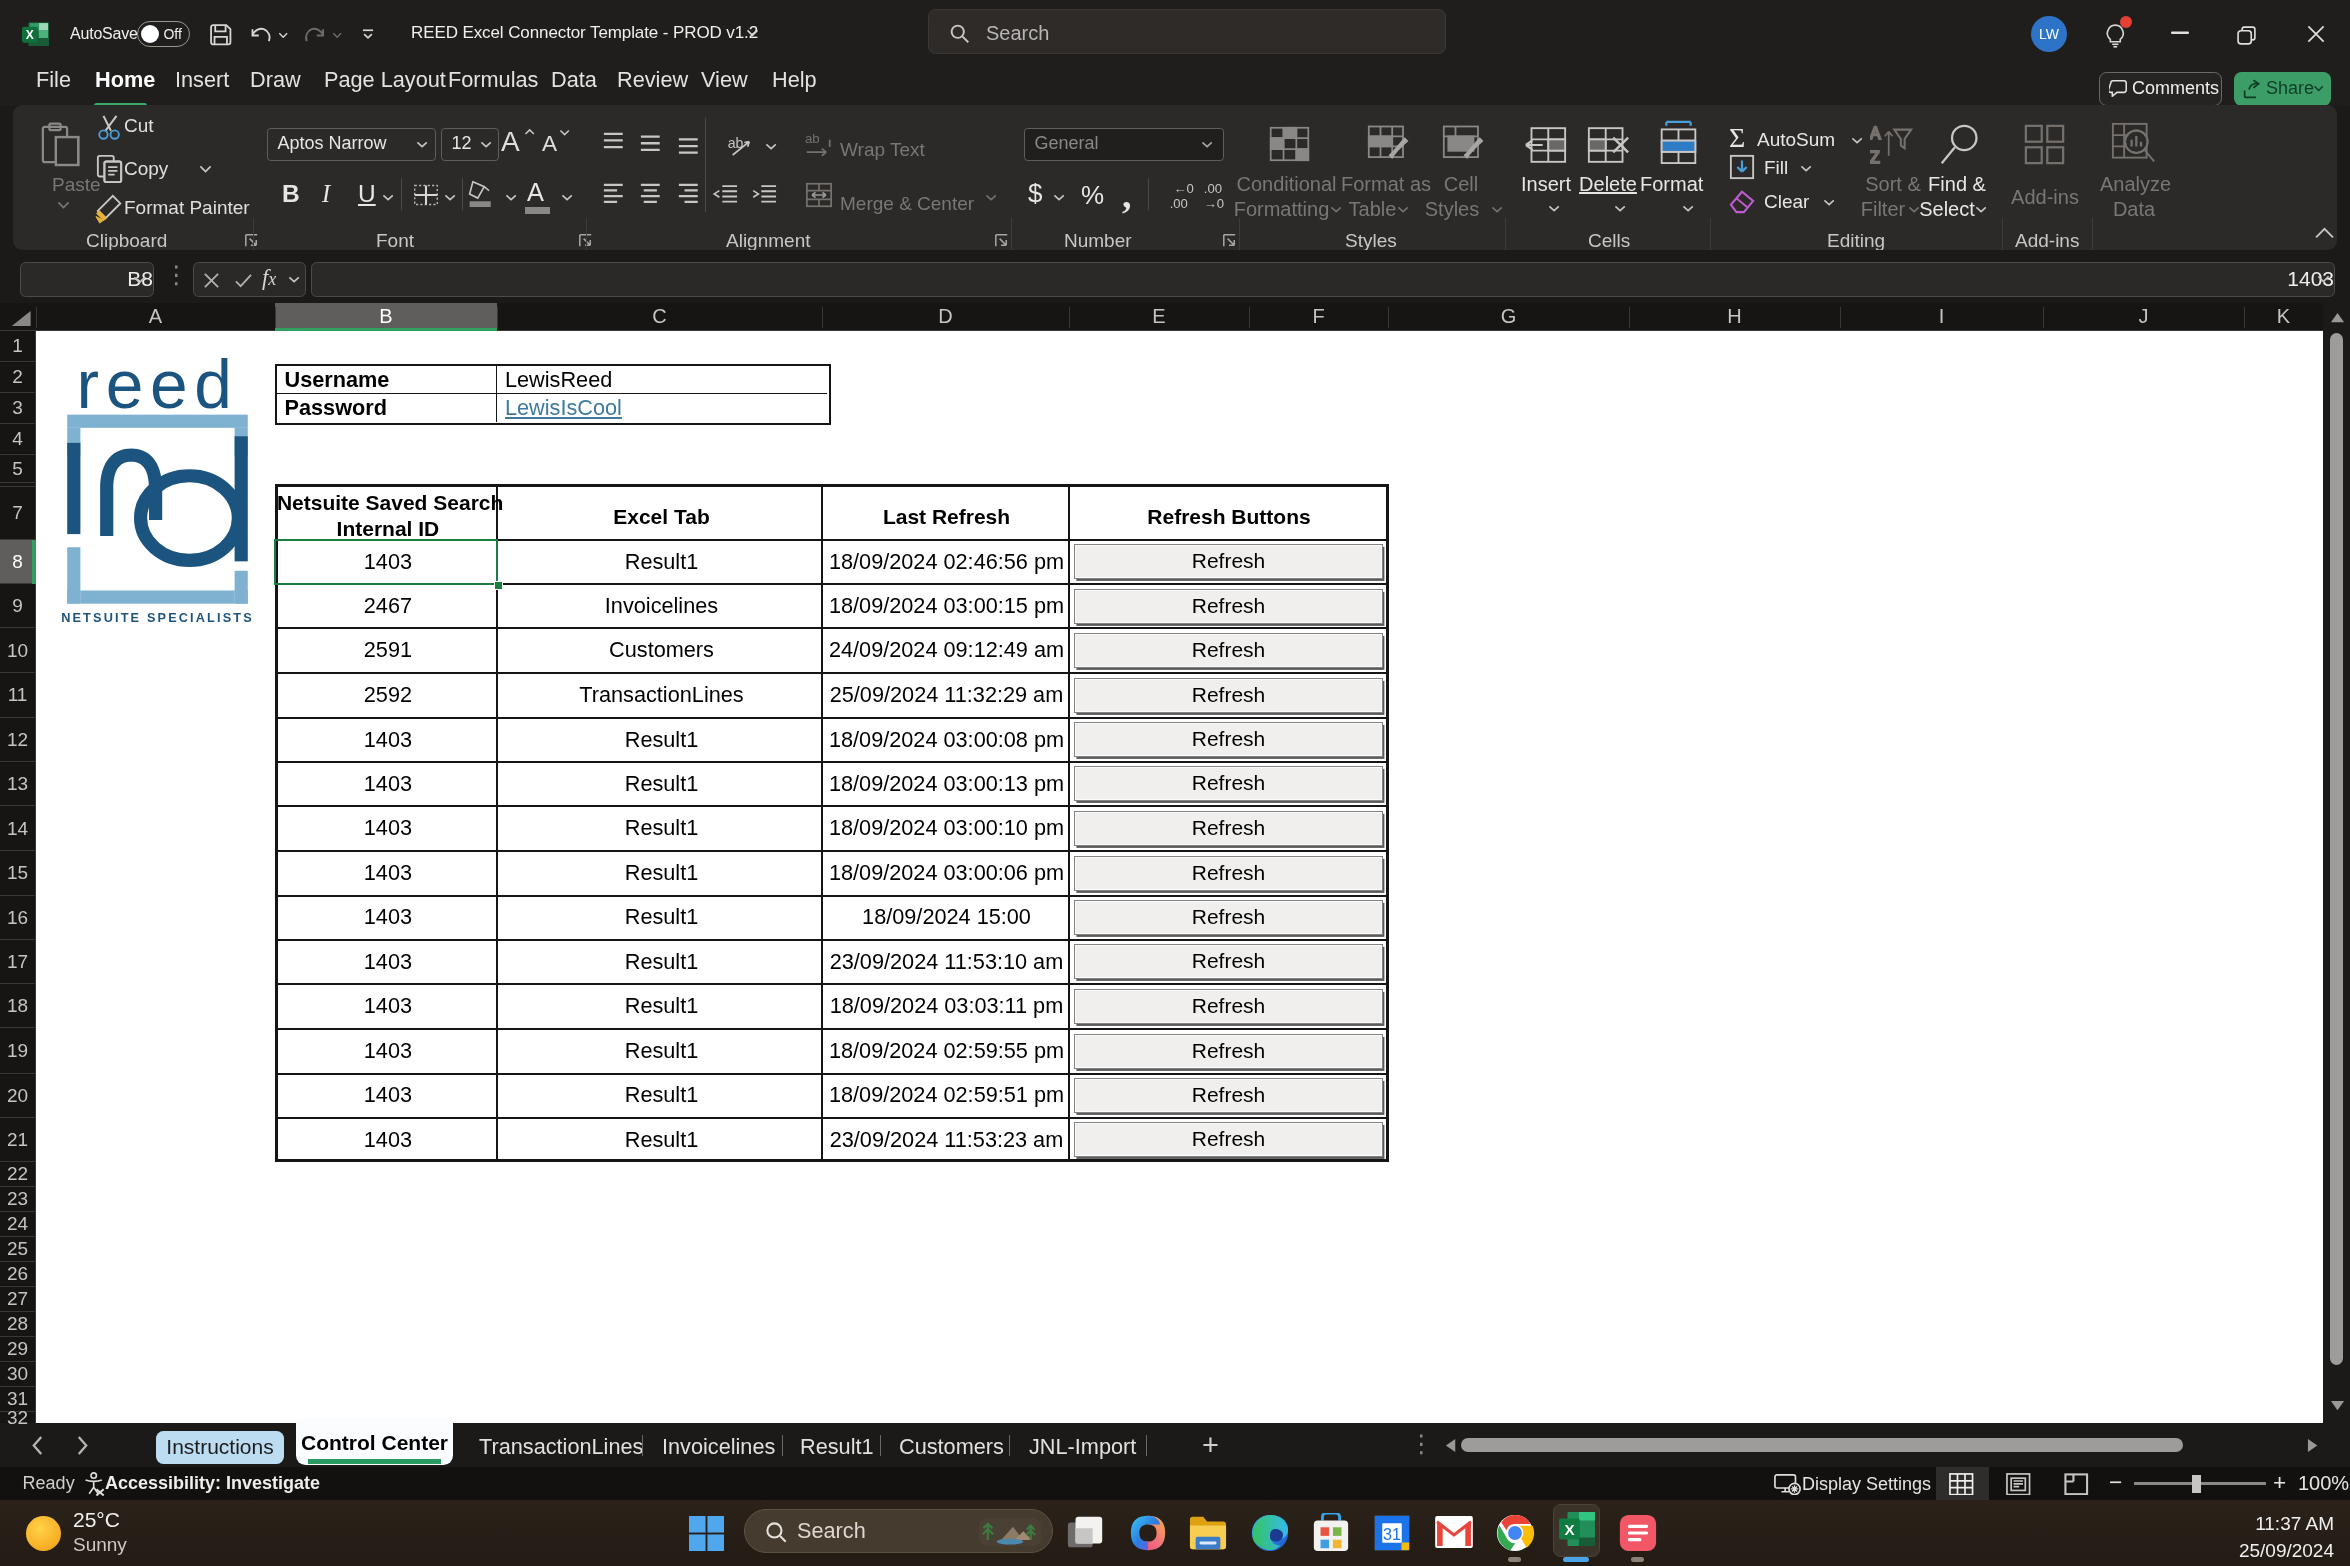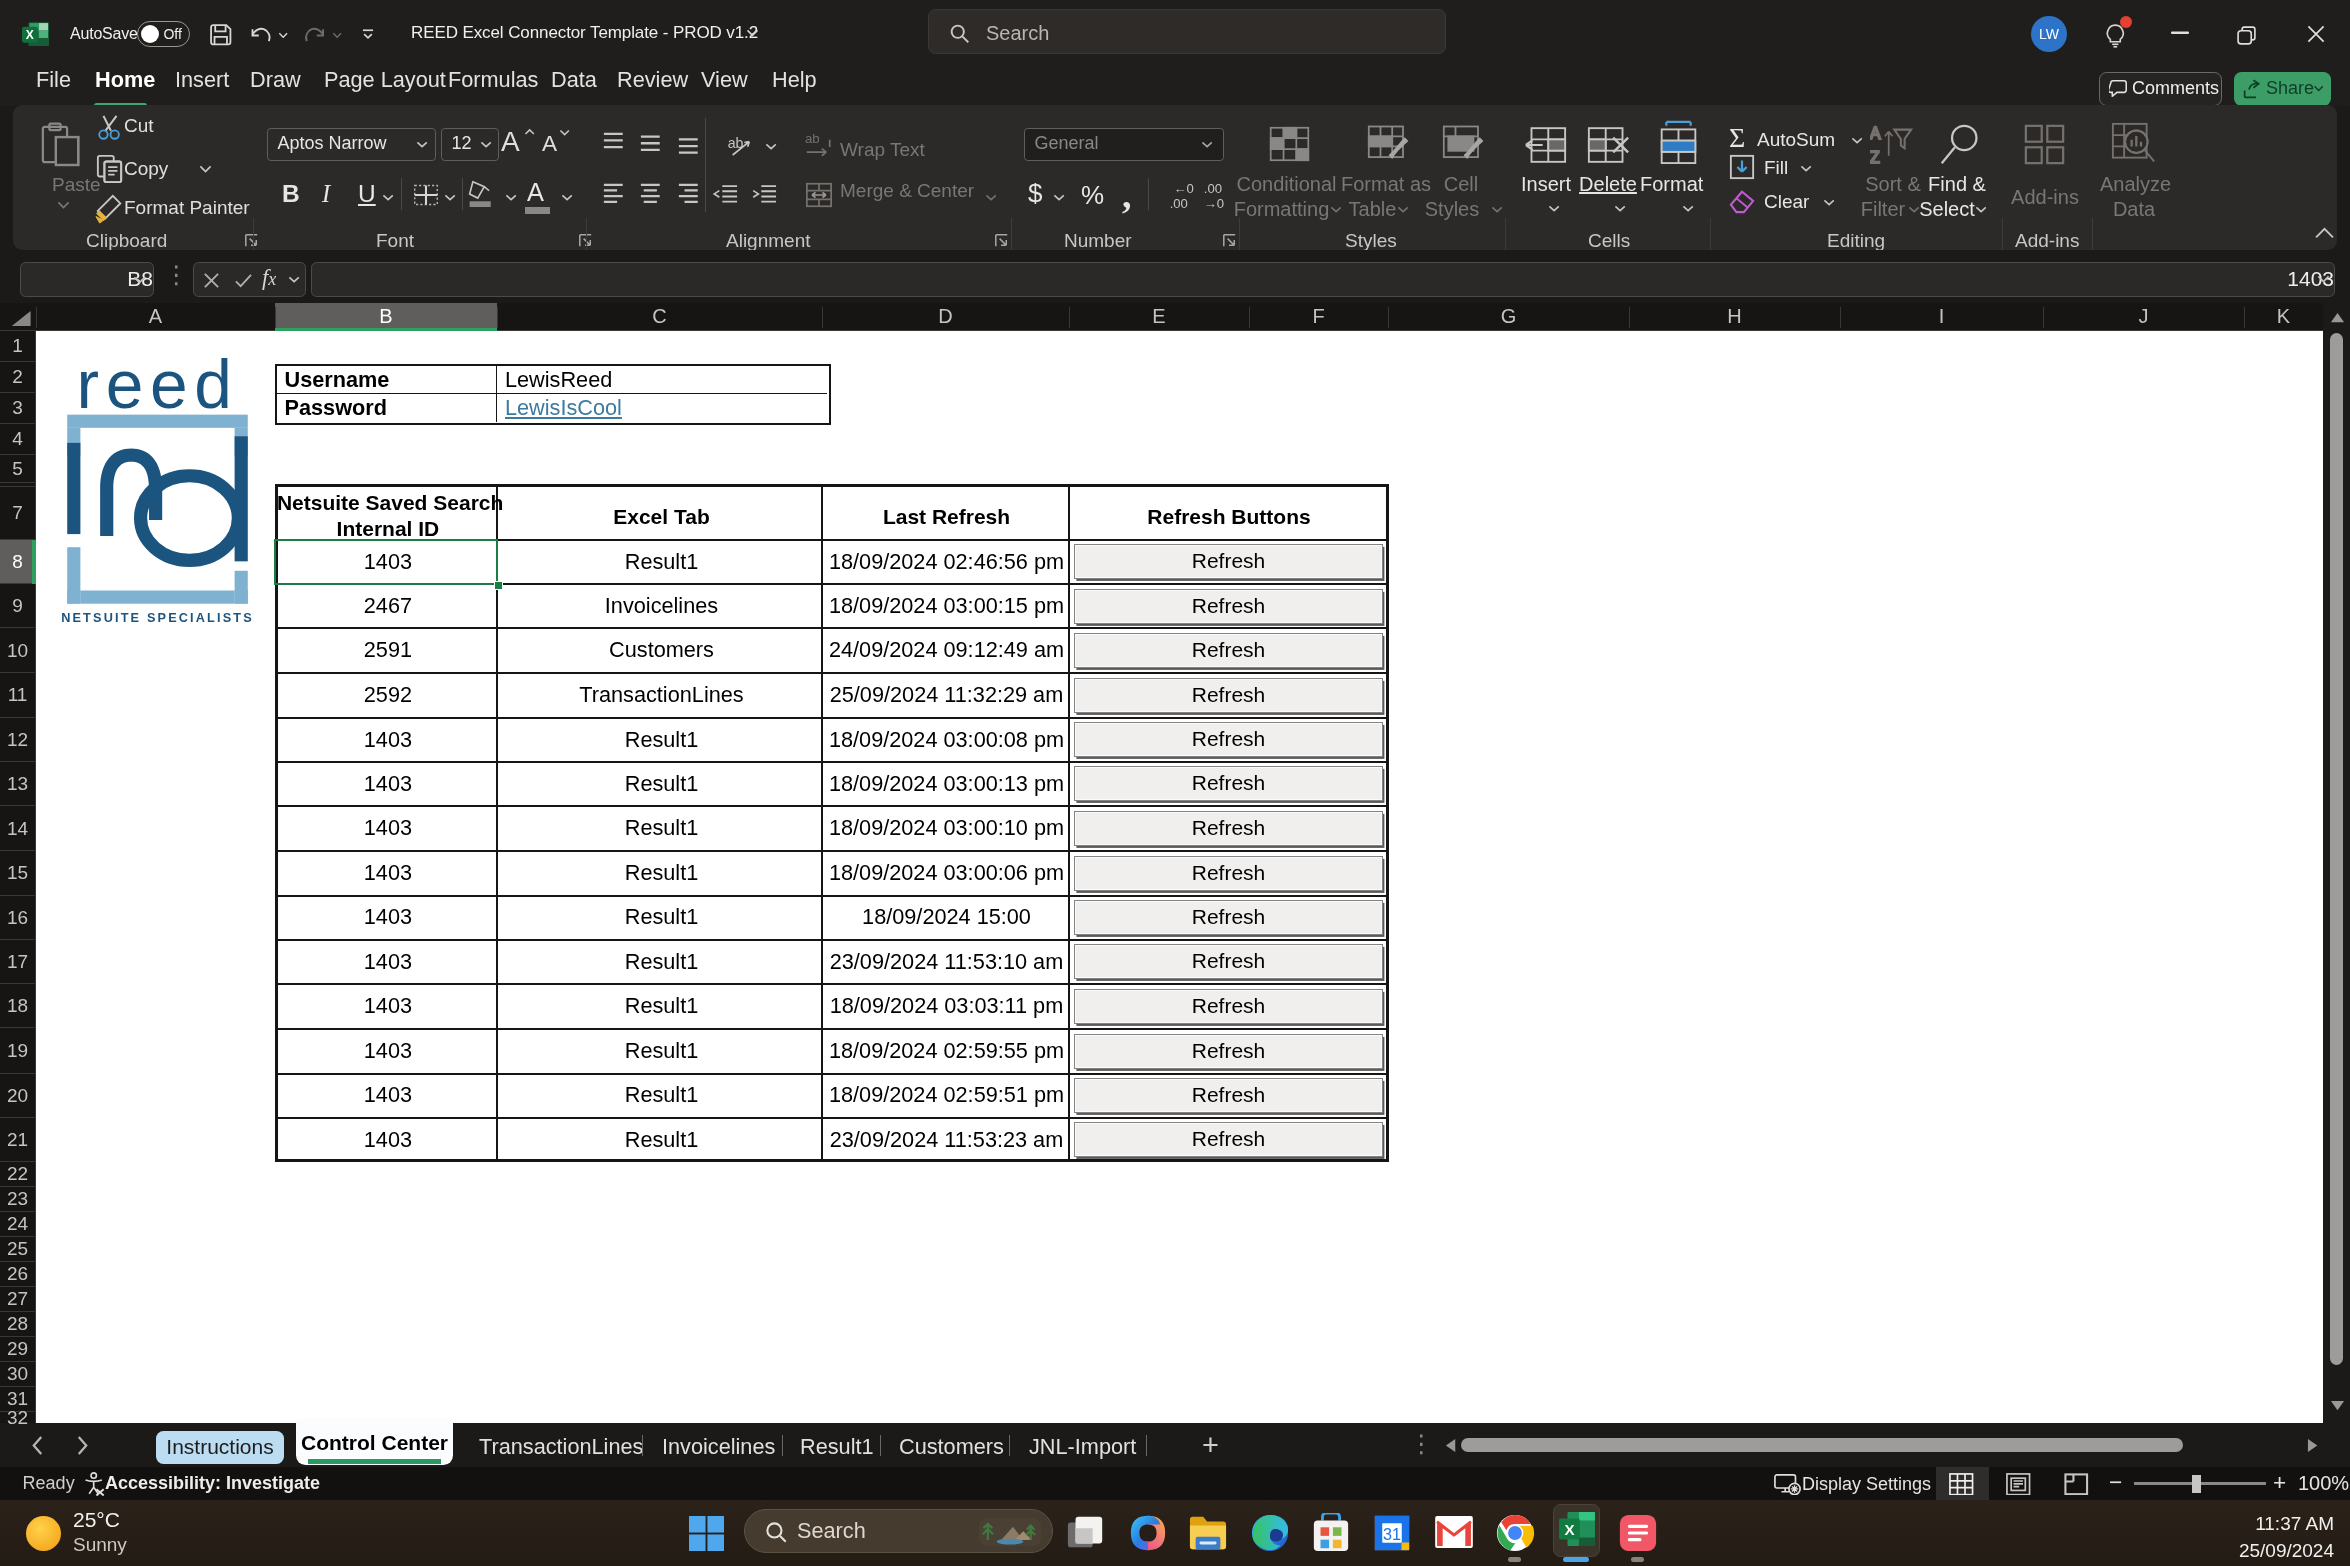--- a/index.html
+++ b/index.html
@@ -275,21 +275,21 @@
   </svg>
   <svg class="abs" style="left:738px;top:77px" width="28" height="24.5" viewBox="0 0 38 28" stroke="#c8c6c4" stroke-width="2.6" fill="none">
     <path d="M14 3 H34 M14 10 H34 M14 17 H34 M14 24 H34"></path>
       <path d="M3 9 L10 13.5 L3 18" stroke-width="2.2"></path>
   </svg>
   <svg class="abs" style="left:792px;top:77px" width="28" height="26" viewBox="0 0 32 30" fill="none" stroke="#76716d" stroke-width="2">
     <rect x="2" y="2" width="28" height="26"></rect>
     <path d="M2 10 H30 M2 20 H30 M16 2 V10 M16 20 V28"></path>
     <path d="M8 15 H24 M8 15 l4 -3 M8 15 l4 3 M24 15 l-4 -3 M24 15 l-4 3" stroke="#9a9896"></path>
   </svg>
-  <div class="abs dim" style="left:827px;top:75px;font-size:19px;">Merge &amp; Center</div>
+  <div class="abs dim" style="left:827px;top:88px;font-size:19px;">Merge &amp; Center</div>
   <svg class="abs" style="left:972px;top:89px" width="12.2" height="7.5" viewBox="0 0 13 8" fill="none" stroke="#76716d" stroke-width="1.7">
       <path d="M1.5 1.5 L6.5 6 L11.5 1.5"></path>
     </svg>
   <div class="abs lbl" style="left:713px;top:125px;">Alignment</div>
   <svg class="abs" style="left:979px;top:126px" width="19" height="19" viewBox="0 0 20 20" fill="none" stroke="#a8a6a4" stroke-width="1.6">
     <path d="M4 4 H16 M4 4 V16"></path>
       <path d="M8 8 L15 15 M15 15 V9.5 M15 15 H9.5"></path>
   </svg>
   <div class="vsep" style="left:998px;"></div>
 

